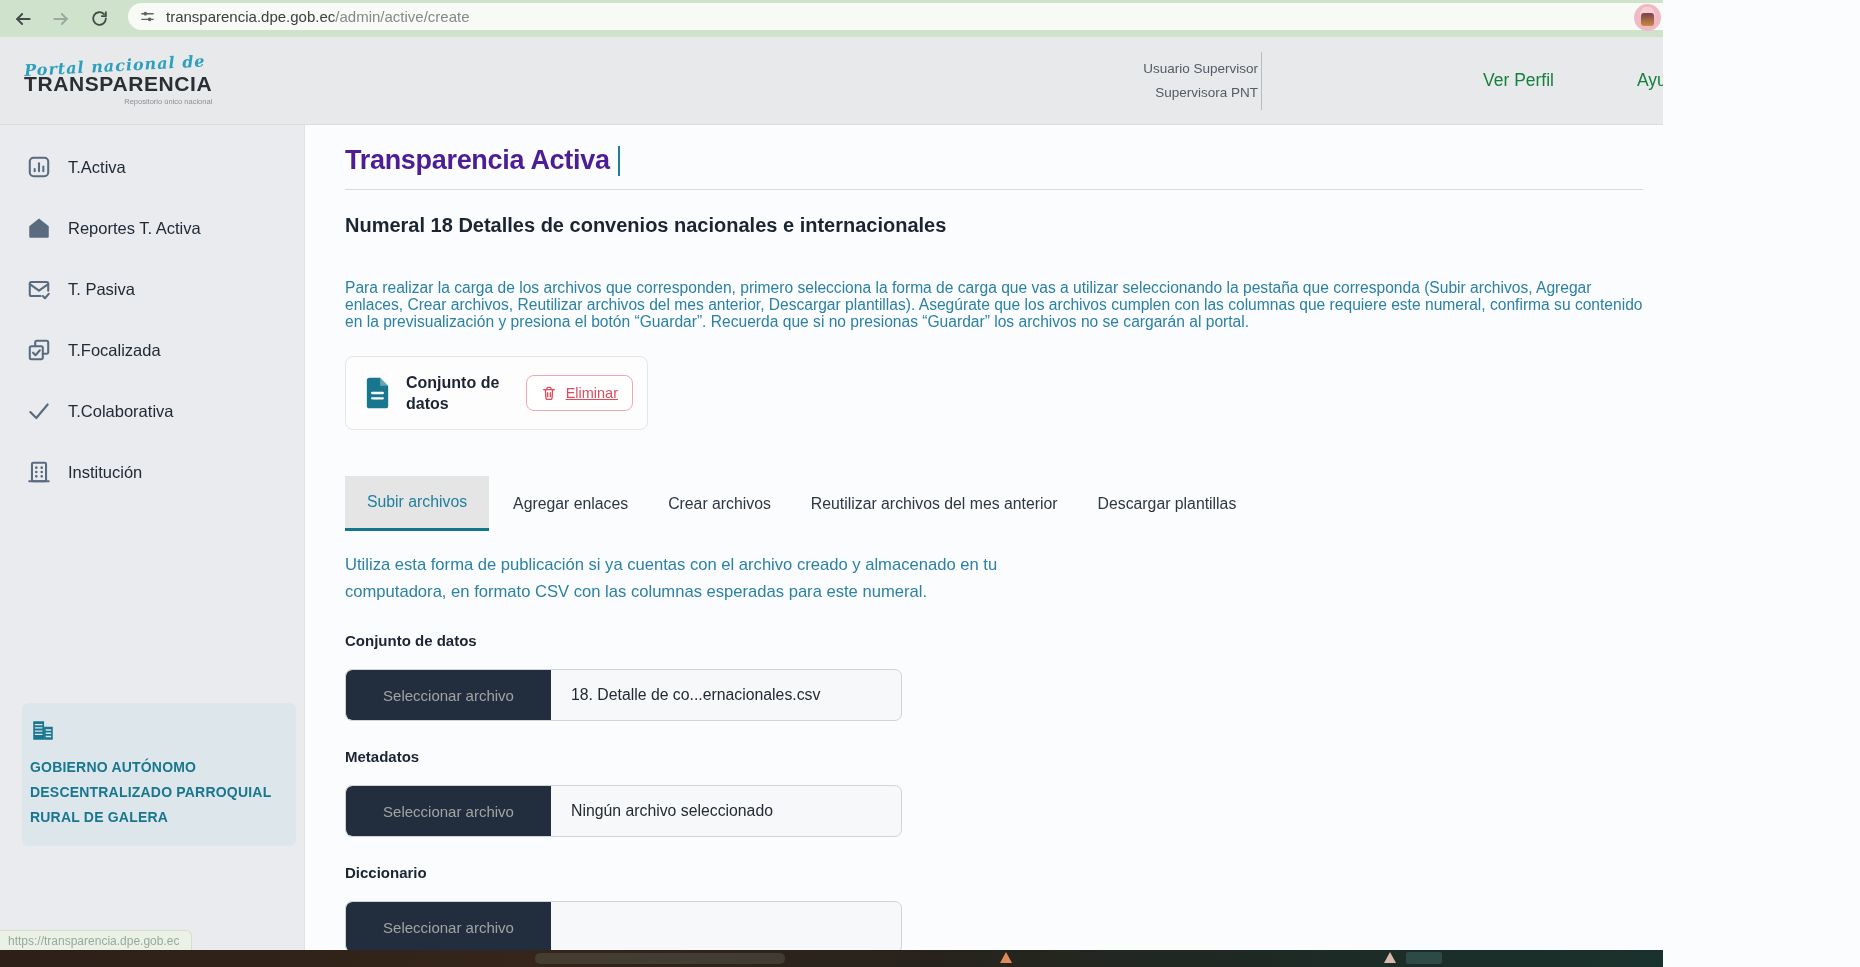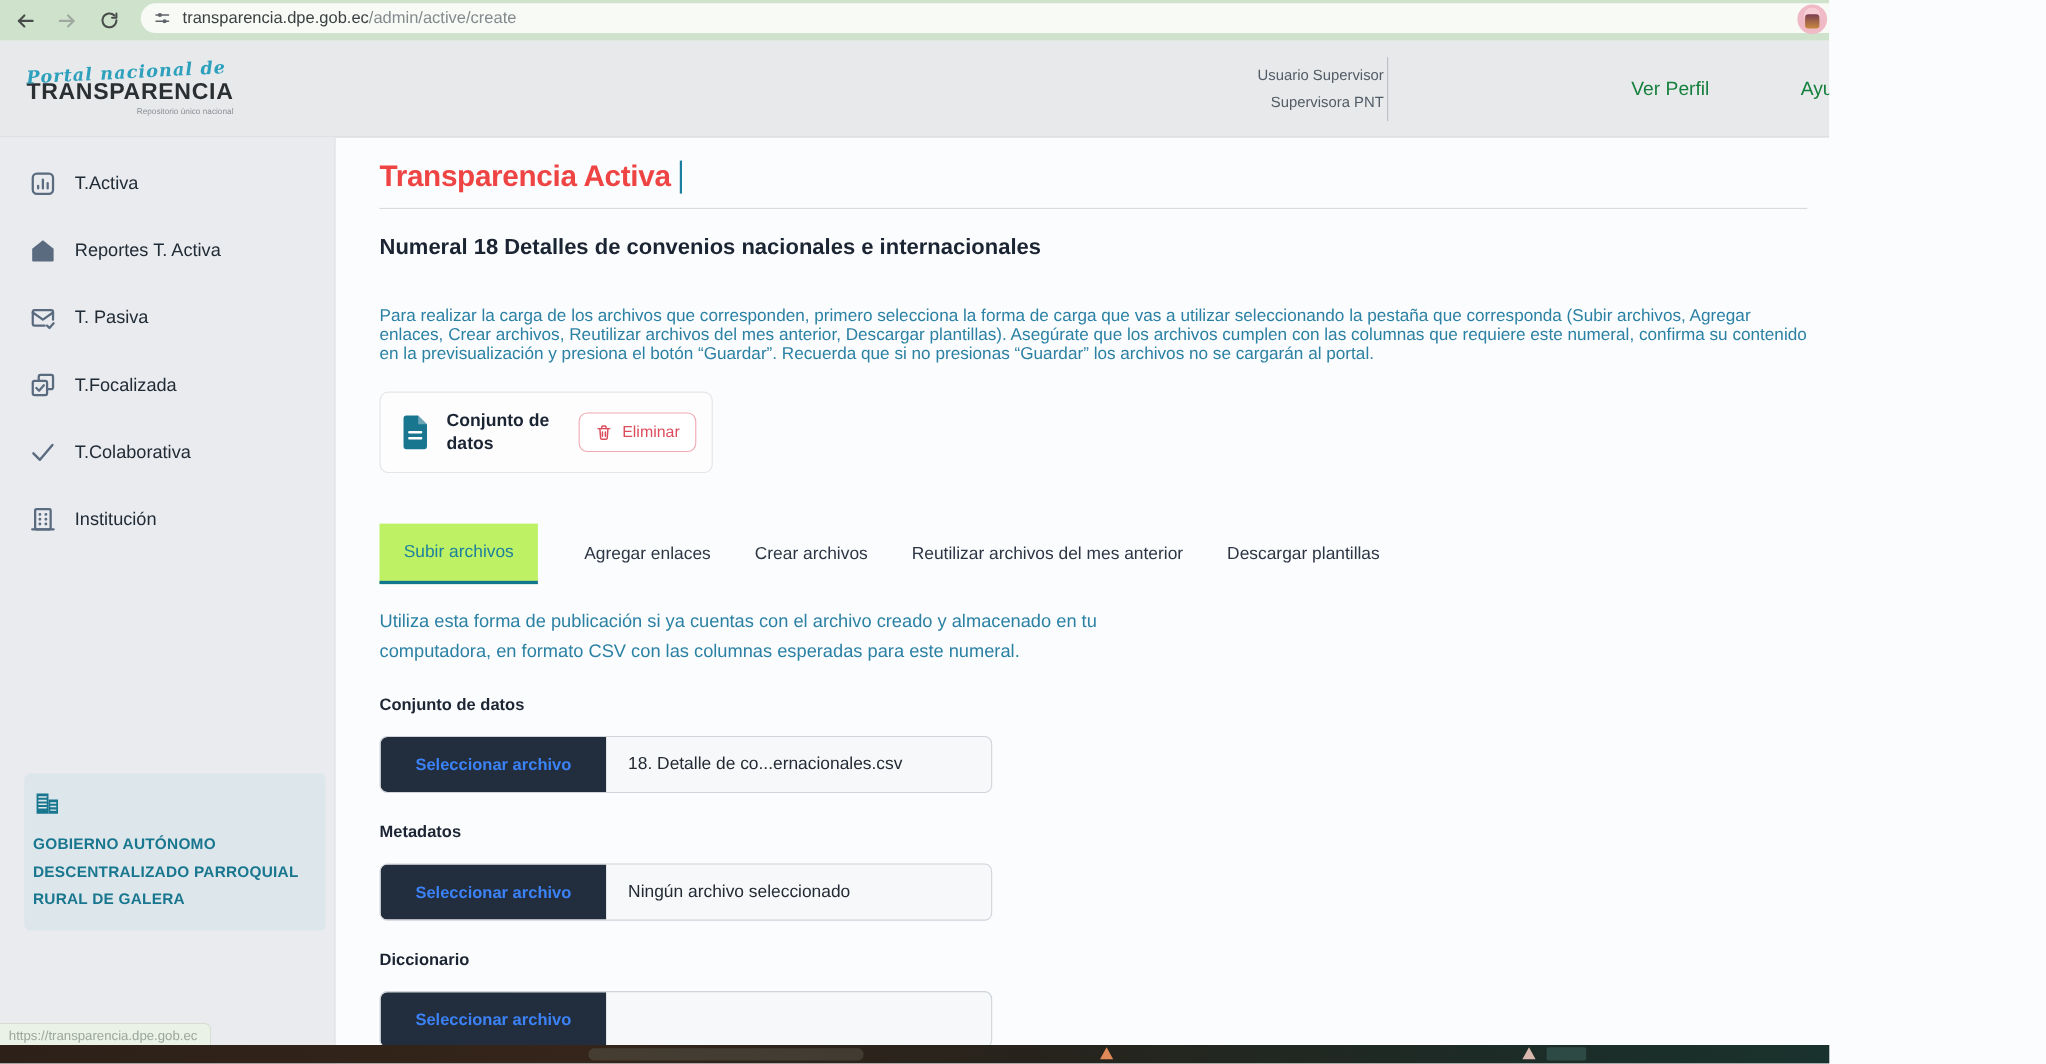--- a/index.html
+++ b/index.html
@@ -45,41 +45,41 @@
   .side-nav { padding-top:22px; }
   .side-item { display:flex; align-items:center; height:40px; margin:0 0 21px 26px; cursor:pointer; }
   .side-item .sicon { width:26px; height:26px; color:#5a6b80; flex:0 0 auto; display:flex; align-items:center; justify-content:center; }
   .side-item .slabel { margin-left:16px; font-size:16.5px; color:#212b36; }
   .inst-card { position:absolute; left:22px; right:8px; top:578px; background:#dde7eb; border-radius:6px; padding:14px 12px 16px 8px; cursor:pointer; }
   .inst-card .bicon { width:26px; height:26px; color:#19768f; }
   .inst-name { margin-top:12px; font-size:14px; font-weight:700; color:#19768f; line-height:25px; letter-spacing:.2px; }
 
   
   .content { flex:1; background:#fbfcfd; padding:20px 20px 0 40px; overflow:hidden; }
-  .page-title { font-size:27px; font-weight:700; color:#ef4444; letter-spacing:-.3px; display:flex; align-items:center; }
+  .page-title { font-size:27px; font-weight:700; color:#4c1d95; letter-spacing:-.3px; display:flex; align-items:center; }
   .cursor-bar { display:inline-block; width:2.5px; height:30px; background:#1b7e9e; margin-left:8px; }
   .title-hr { border:none; border-top:1px solid #d8dadd; margin-top:13px; }
   .numeral-heading { margin-top:24px; font-size:20px; font-weight:700; color:#1b2432; }
   .instructions { margin-top:42px; font-size:15.6px; line-height:17px; color:#2b81a4; max-width:1500px; }
 
   .dataset-card { margin-top:26px; width:303px; height:74px; border:1px solid #e3e5e8; border-radius:8px; background:#fdfdfe; display:flex; align-items:center; padding:0 14px 0 18px; }
   .dataset-card .dicon { width:27px; height:32px; color:#19768f; flex:0 0 auto; }
   .dataset-label { margin-left:15px; font-size:16px; font-weight:700; color:#1b2432; line-height:21px; width:110px; }
-  .btn-delete { margin-left:auto; display:flex; align-items:center; gap:9px; border:1px solid #f0a9b2; border-radius:8px; background:#fff; color:#dc4c5c; font-size:14.5px; font-weight:500; padding:8px 14px; cursor:pointer; }
+  .btn-delete { margin-left:auto; display:flex; align-items:center; gap:9px; border:1px solid #f0a9b2; border-radius:8px; background:#fff; color:#dc4c5c; font-size:14.5px; font-weight:500; padding:8px 14px; cursor:pointer;text-decoration:underline; }
   .btn-delete .ticon { width:16px; height:18px; }
 
   .tabs { margin-top:46px; display:flex; align-items:stretch; height:55px; }
   .tab { display:flex; align-items:center; font-size:15.8px; color:#2c3644; padding:0 20px; white-space:nowrap; cursor:pointer; }
-  .tab.active { background:#bef264; color:#1d7f9e; border-bottom:3px solid #12768f; padding:3px 22px; margin-right:22px; }
+  .tab.active { background:#e5e5e5; color:#1d7f9e; border-bottom:3px solid #12768f; padding:3px 22px; margin-right:4px; }
 
   .tab-desc { margin-top:20px; font-size:16.6px; line-height:27px; color:#2b81a4; max-width:755px; }
 
   .field-label { margin-top:27px; font-size:15px; font-weight:700; color:#1b2432; }
   .file-input { margin-top:20px; width:557px; height:52px; border:1px solid #cfd4da; border-radius:7px; background:#f7f8fa; display:flex; align-items:center; overflow:hidden; cursor:pointer; }
-  .file-btn { width:205px; height:100%; background:#222e3e; color:#3b82f6; font-size:15px; font-weight:700; border:none; border-radius:6px 0 0 6px; cursor:pointer; font-family:"Liberation Sans", sans-serif; }
+  .file-btn { width:205px; height:100%; background:#222e3e; color:#a3a3a3; font-size:15px; font-weight:400; border:none; border-radius:6px 0 0 6px; cursor:pointer; font-family:"Liberation Sans", sans-serif; }
   .file-value { margin-left:20px; font-size:15.8px; color:#232a33; white-space:nowrap; }
 
   
   .status-tooltip { position:absolute; left:0; bottom:17px; height:20px; background:#eaf2e7; border:1px solid #d5ddd1; border-left:none; border-bottom:none; border-radius:0 6px 0 0; display:flex; align-items:center; padding:0 12px 0 8px; font-size:12px; color:#9aa79a; z-index:5; }
   .taskbar { position:absolute; left:0; bottom:0; width:1860px; height:17px; z-index:6; background:linear-gradient(90deg,#2c2018 0%, #35251a 28%, #27231c 50%, #1d2b26 72%, #173631 100%); }
   .tb-pill { position:absolute; left:535px; top:3px; width:250px; height:11px; border-radius:5px; background:rgba(90,90,80,.45); }
   .tb-cone { position:absolute; top:2px; width:0; height:0; border-left:6px solid transparent; border-right:6px solid transparent; border-bottom:11px solid #e08a5a; }
   .tb-cone.c1 { left:1000px; }
   .tb-cone.c2 { left:1384px; border-bottom-color:#d9b9ad; }
   .tb-square { position:absolute; left:1406px; top:2px; width:36px; height:12px; background:#2e4a44; border-radius:2px; }

